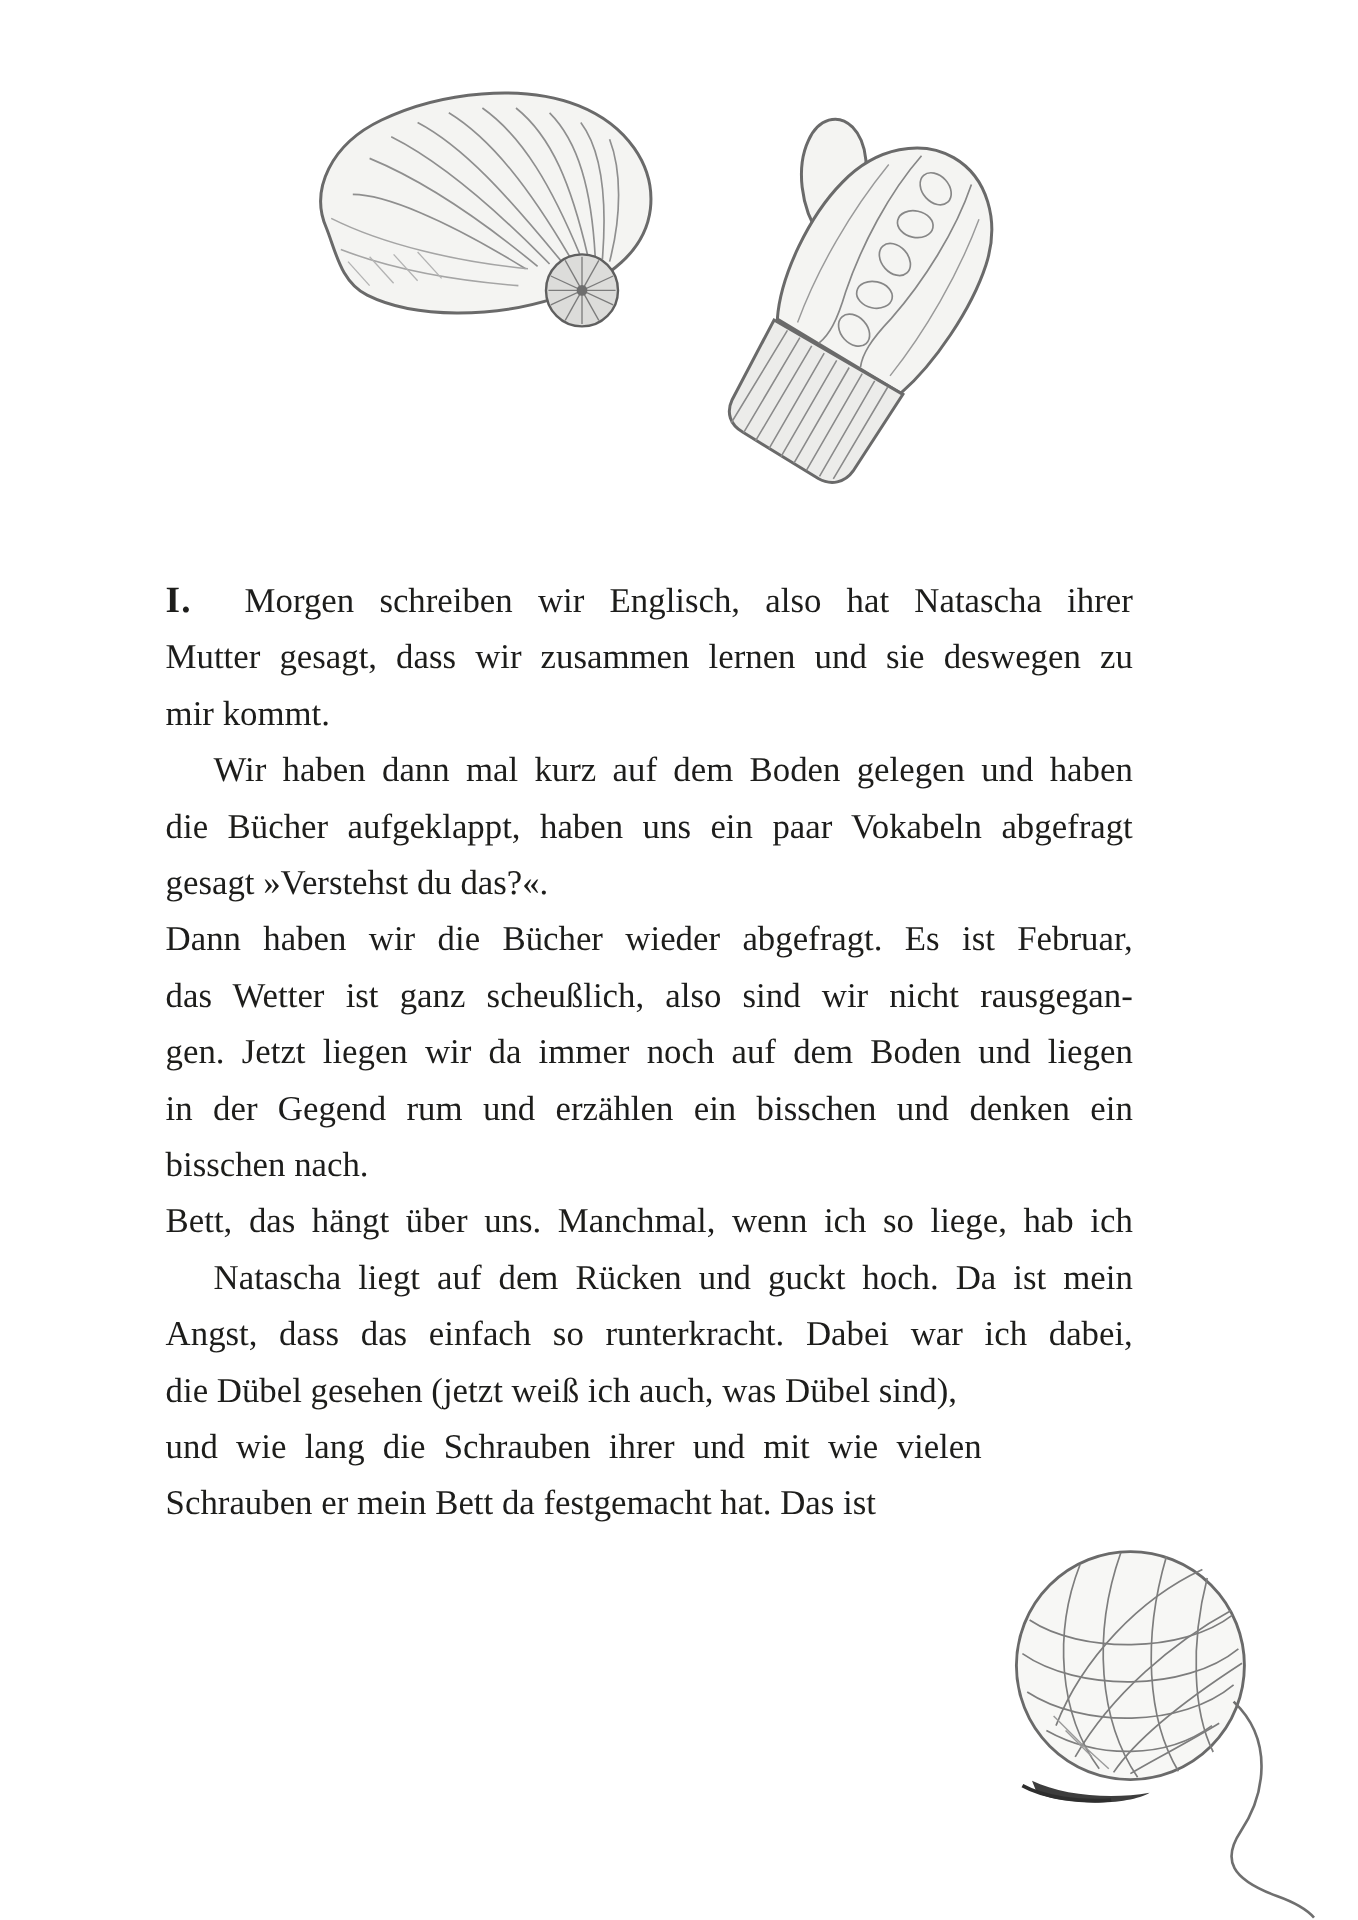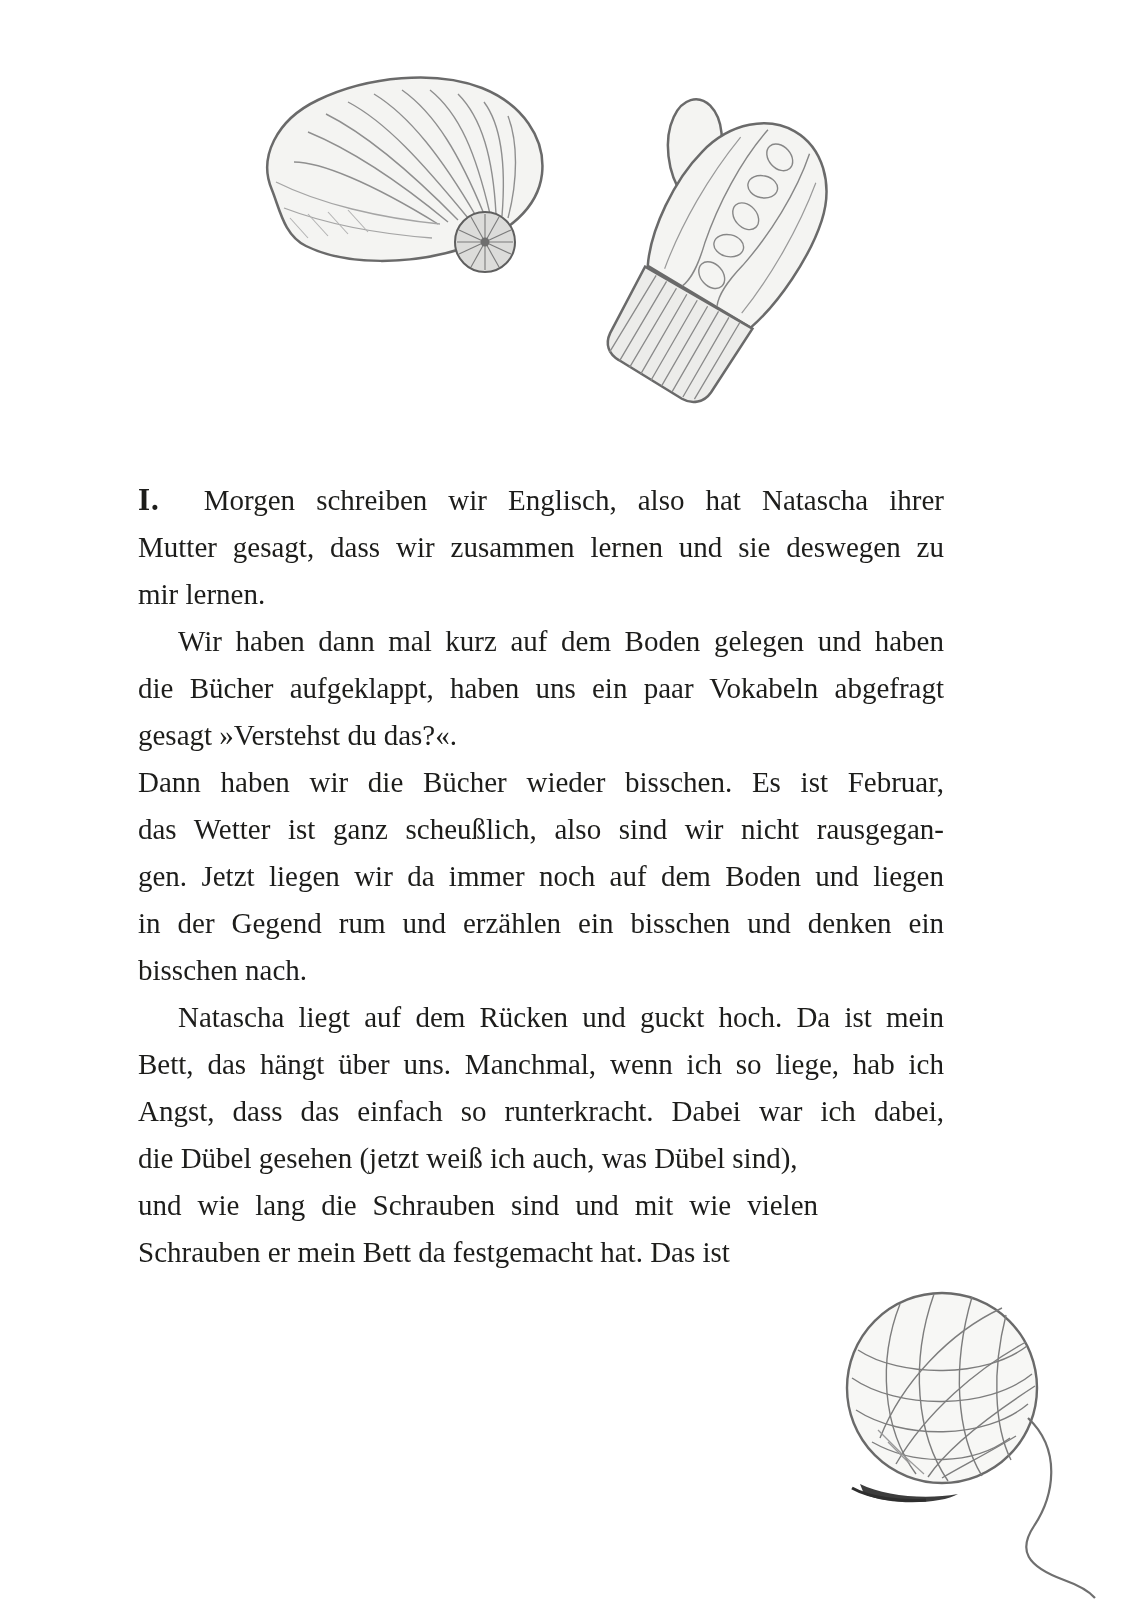--- a/index.html
+++ b/index.html
@@ -93,34 +93,34 @@
       <g>
         <path d="M90,240 L214,240 L210,316 C209,328 200,336 188,336 L114,334 C102,334 94,327 93,315 Z" fill="#ececea" stroke="#6a6a6a" stroke-width="2.5"></path>
         <path d="M104,242 L102,332 M116,242 L115,334 M128,243 L127,335 M140,243 L140,335 M152,243 L152,336 M164,243 L164,335 M176,242 L176,335 M188,242 L188,334 M200,241 L199,330" stroke="#8a8a8a" stroke-width="1.3" fill="none"></path>
       </g>
     </g>
   </svg>
 
   <div class="text-col">
       <div class="line lead"><span class="chapnum">I.</span>Morgen schreiben wir Englisch, also hat Natascha ihrer</div>
       <div class="line j">Mutter gesagt, dass wir zusammen lernen und sie deswegen zu</div>
-      <div class="line l">mir lernen.</div>
+      <div class="line l">mir kommt.</div>
       <div class="line ij">Wir haben dann mal kurz auf dem Boden gelegen und haben</div>
       <div class="line j">die Bücher aufgeklappt, haben uns ein paar Vokabeln abgefragt</div>
       <div class="line l">gesagt »Verstehst du das?«.</div>
-      <div class="line j">Dann haben wir die Bücher wieder bisschen. Es ist Februar,</div>
+      <div class="line j">Dann haben wir die Bücher wieder abgefragt. Es ist Februar,</div>
       <div class="line j">das Wetter ist ganz scheußlich, also sind wir nicht rausgegan-</div>
       <div class="line j">gen. Jetzt liegen wir da immer noch auf dem Boden und liegen</div>
       <div class="line j">in der Gegend rum und erzählen ein bisschen und denken ein</div>
       <div class="line l">bisschen nach.</div>
+      <div class="line j">Bett, das hängt über uns. Manchmal, wenn ich so liege, hab ich</div>
       <div class="line ij">Natascha liegt auf dem Rücken und guckt hoch. Da ist mein</div>
-      <div class="line j">Bett, das hängt über uns. Manchmal, wenn ich so liege, hab ich</div>
       <div class="line j">Angst, dass das einfach so runterkracht. Dabei war ich dabei,</div>
       <div class="line l">die Dübel gesehen (jetzt weiß ich auch, was Dübel sind),</div>
-      <div class="line nj">und wie lang die Schrauben sind und mit wie vielen</div>
+      <div class="line nj">und wie lang die Schrauben ihrer und mit wie vielen</div>
       <div class="line nl">Schrauben er mein Bett da festgemacht hat. Das ist</div>
     </div>
 
   <svg class="yarn-illo" width="290" height="335" viewBox="0 0 290 335">
     <path d="M30,214 C55,226 95,230 128,224 C112,234 60,236 34,224 Z" fill="#3d3d3d"></path>
     <path d="M22,218 C40,228 70,232 96,230" stroke="#2e2e2e" stroke-width="3" fill="none"></path>
     <circle cx="112" cy="118" r="95" fill="#f7f7f5" stroke="#6a6a6a" stroke-width="2.4"></circle>
     <g stroke="#7d7d7d" stroke-width="1.4" fill="none">
       <path d="M28,80 C70,108 156,108 197,76"></path>
       <path d="M22,108 C68,140 158,140 202,104"></path>

